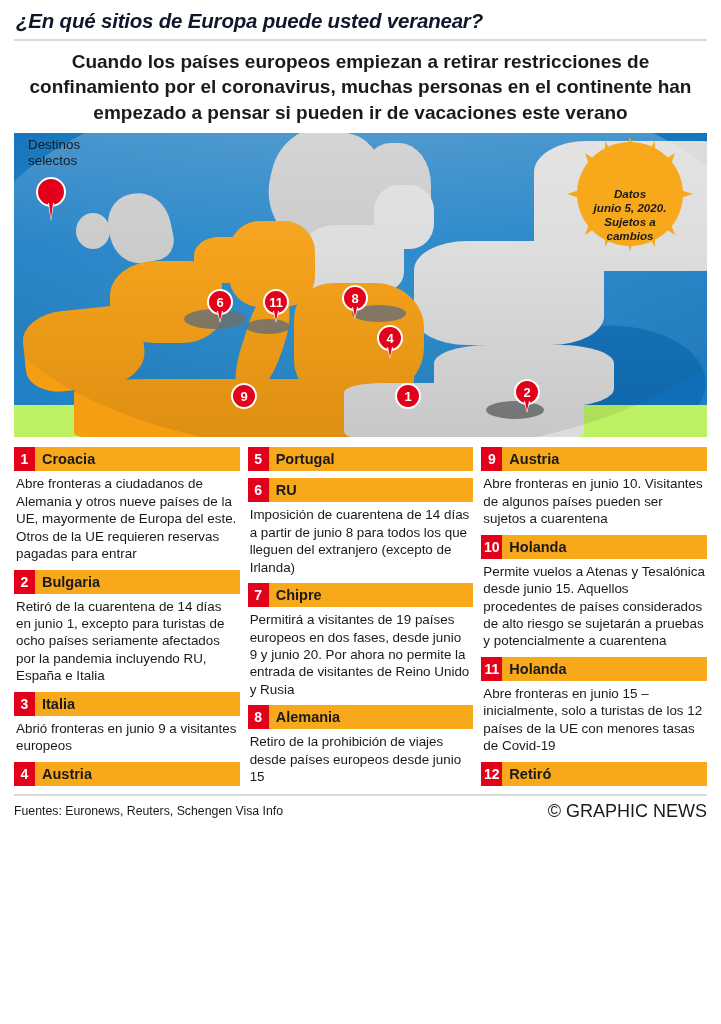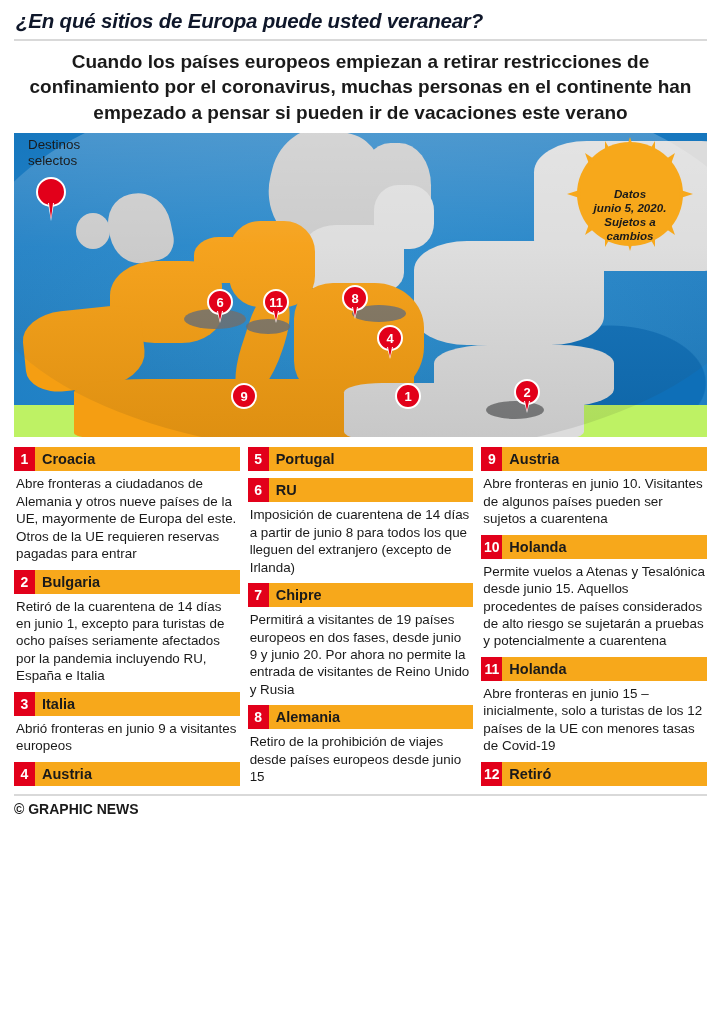--- a/index.html
+++ b/index.html
@@ -159,21 +159,21 @@
   .card-body{
     font-size:13.4px;line-height:1.30;padding:4px 2px 0 2px;color:#1a1a1a;
   }
 
   
   .footer-rule{height:2px;background:#d9d9d9;margin:8px 0 5px 0;}
   .footer{
     display:flex;justify-content:space-between;align-items:center;
     font-size:12.3px;color:#1a1a1a;
   }
-  .footer .credit{font-weight:bold;font-size:14px;}
+  .footer .credit{font-weight:normal;font-size:18px;}
 </style>
 </head>
 <body>
 
 <div class="page">
 
   <div class="headline">¿En qué sitios de Europa puede usted veranear?</div>
   <div class="rule"></div>
   <div class="subhead">Cuando los países europeos empiezan a retirar restricciones de confinamiento por el coronavirus, muchas personas en el continente han empezado a pensar si pueden ir de vacaciones este verano</div>
 
@@ -366,16 +366,17 @@
           <div class="card-num">12</div>
           <div class="card-title">Retiró</div>
         </div>
       </div>
     </div>
 
   </div>
 
   <div class="footer-rule"></div>
   <div class="footer">
+    <div>Fuentes: Euronews, Reuters, Schengen Visa Info</div>
     <div class="credit">© GRAPHIC NEWS</div>
   </div>
 
 </div>
 
 </body></html>

